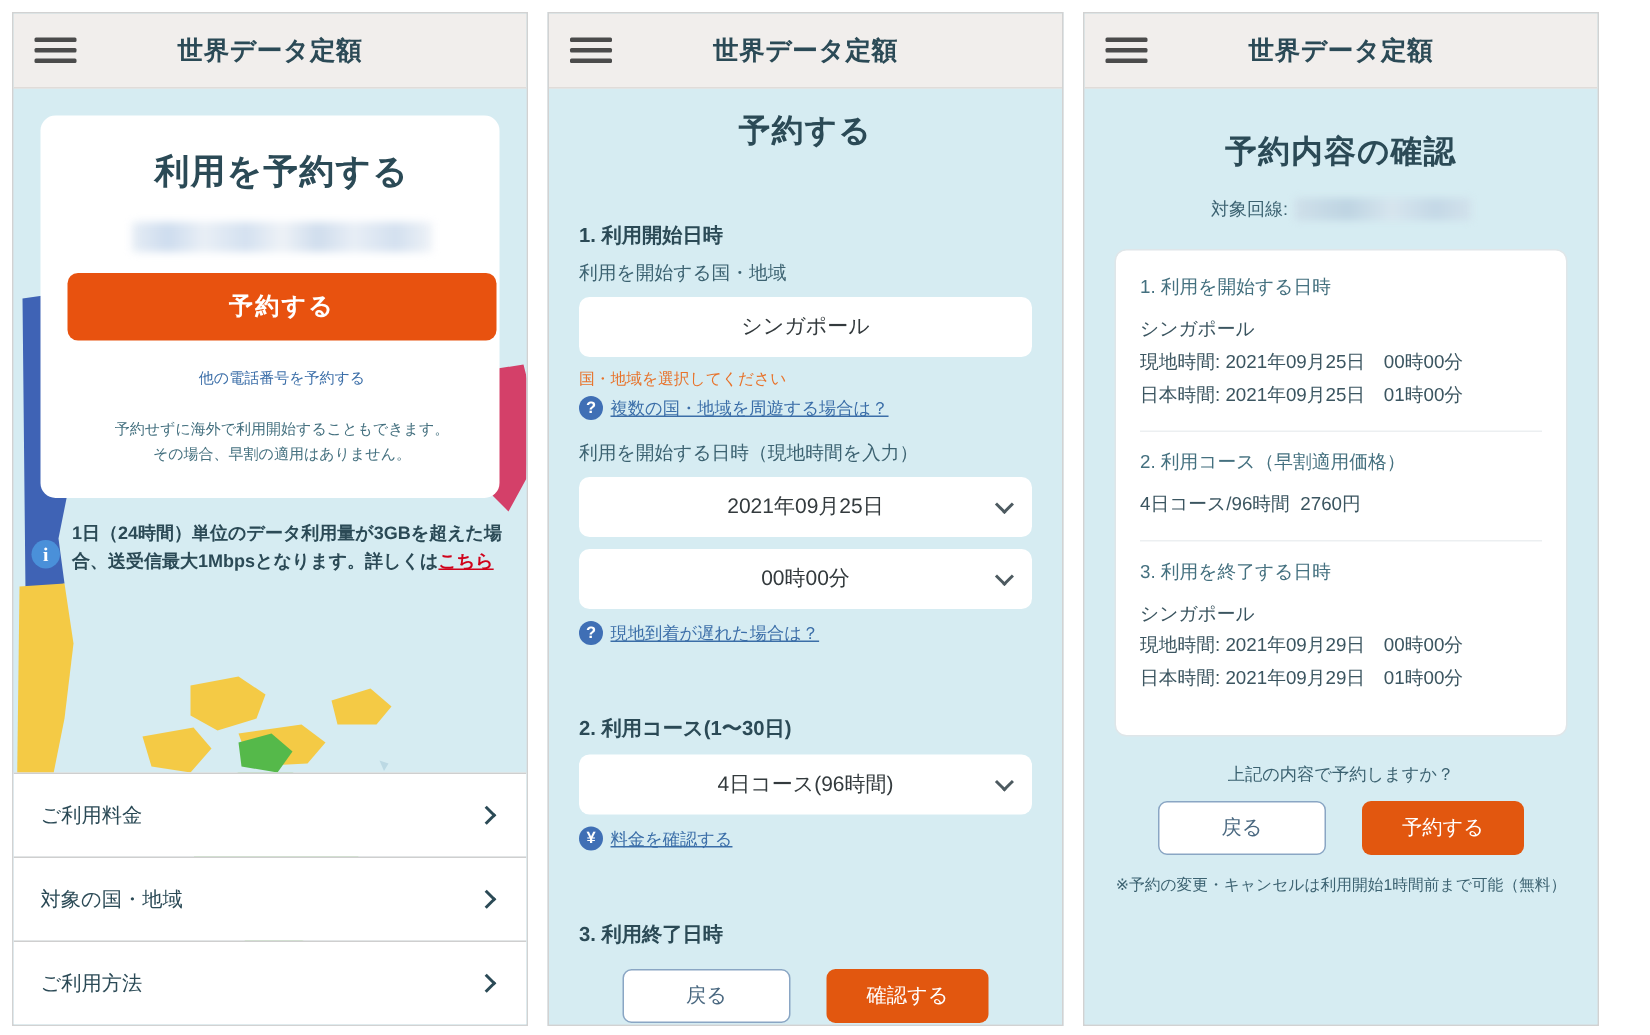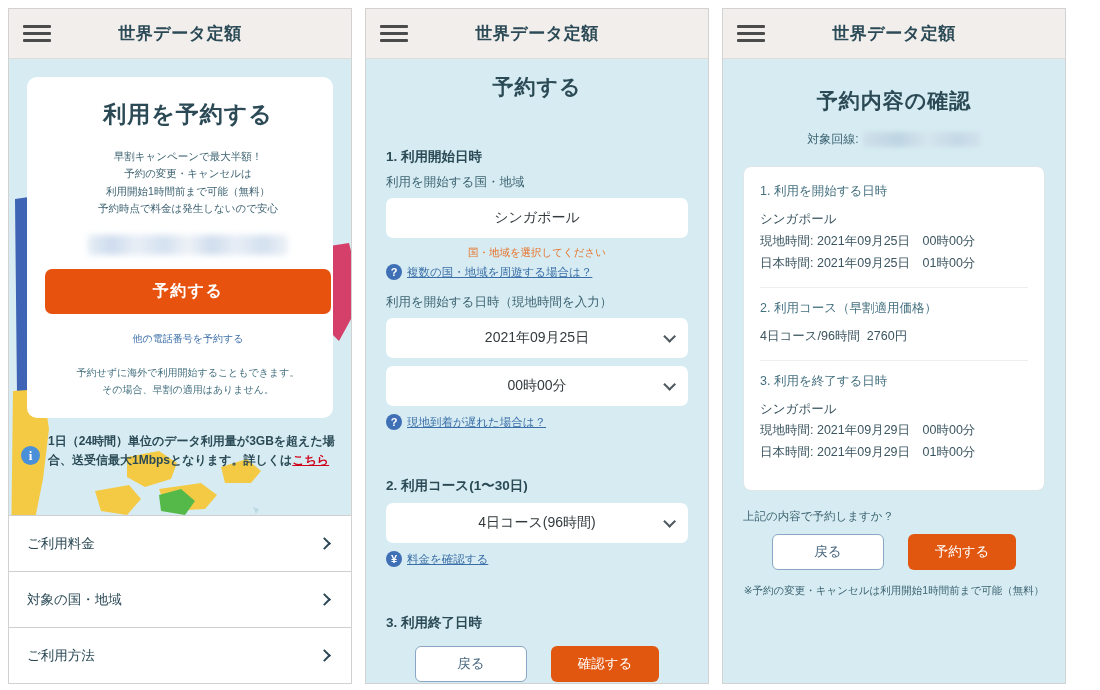--- a/index.html
+++ b/index.html
@@ -246,21 +246,20 @@
   }
   .select .caret {
     position: absolute;
     right: 16px;
     width: 9px; height: 9px;
     border-right: 2.2px solid #4d5a60;
     border-bottom: 2.2px solid #4d5a60;
     transform: rotate(45deg) translateY(-3px);
   }
   .err {
-    text-align: center;
     font-size: 10.5px;
     color: #e8722a;
     margin-bottom: 4px;
   }
   .help-link {
     display: flex;
     align-items: center;
     gap: 5px;
     margin-bottom: 14px;
     cursor: pointer;
@@ -348,21 +347,21 @@
     color: #44707f;
     margin-bottom: 9px;
   }
   .sum-line {
     font-size: 12.5px;
     color: #3b5560;
     line-height: 1.75;
     white-space: pre;
   }
   .ask {
-    text-align: left;
+    text-align: center;
     font-size: 11.5px;
     color: #3c6271;
     margin-top: 18px;
   }
   .footnote {
     text-align: center;
     font-size: 10.5px;
     color: #3c6271;
     line-height: 1.6;
     margin-top: 12px;
@@ -409,26 +408,20 @@
           <path d="M244 448 l6 2 -3 5 Z" fill="#bcd9e4"></path>
           <path d="M262 470 l5 2 -3 4 Z" fill="#bcd9e4"></path>
           <path d="M240 500 l7 3 -4 5 Z" fill="#bcd9e4"></path>
           <path d="M218 524 l6 3 -3 5 Z" fill="#bcd9e4"></path>
         </svg>
       </div>
 
       <div class="s1-content">
         <div class="hero-card">
           <div class="hero-title">利用を予約する</div>
-          <div class="hero-sub">
-            <div>早割キャンペーンで最大半額！</div>
-            <div>予約の変更・キャンセルは</div>
-            <div>利用開始1時間前まで可能（無料）</div>
-            <div>予約時点で料金は発生しないので安心</div>
-          </div>
           <div class="blur-bar"></div>
           <button class="btn-orange">予約する</button>
           <a class="hero-link">他の電話番号を予約する</a>
           <div class="hero-note">
             <div>予約せずに海外で利用開始することもできます。</div>
             <div>その場合、早割の適用はありません。</div>
           </div>
         </div>
 
         <div class="info-row">

